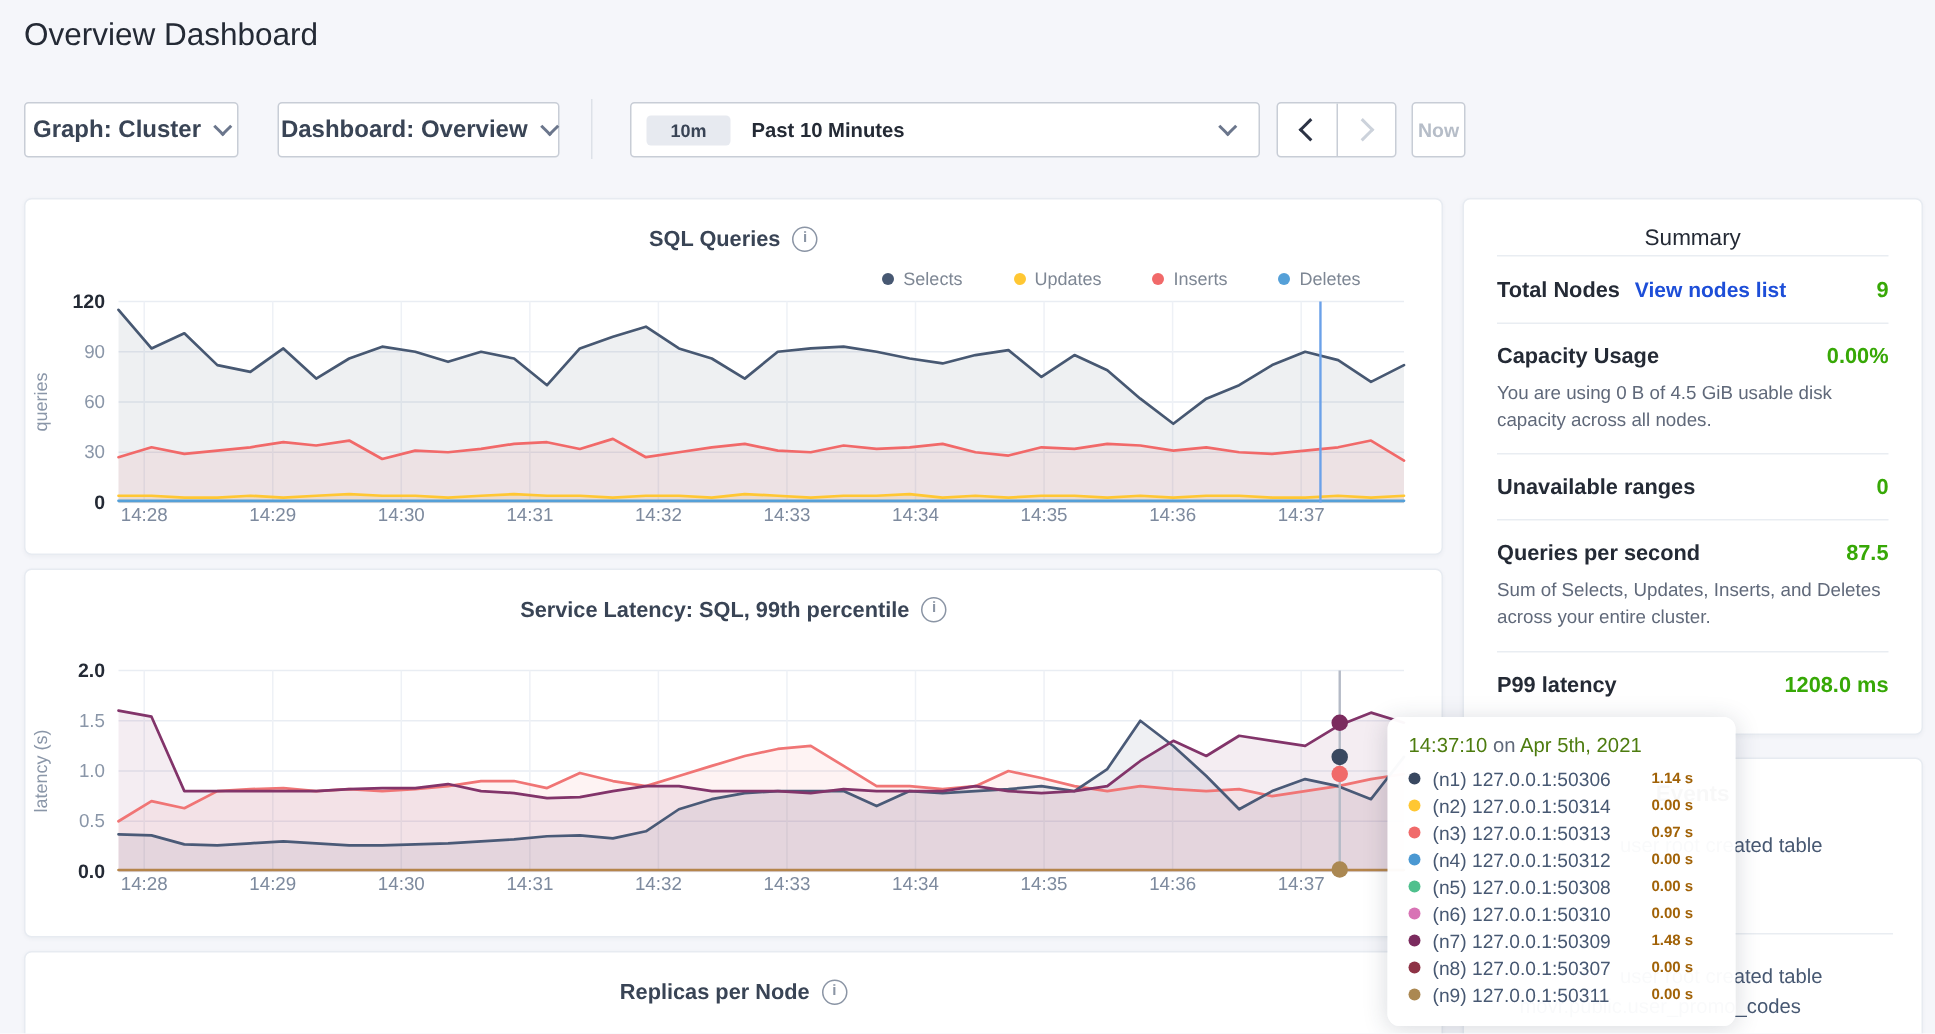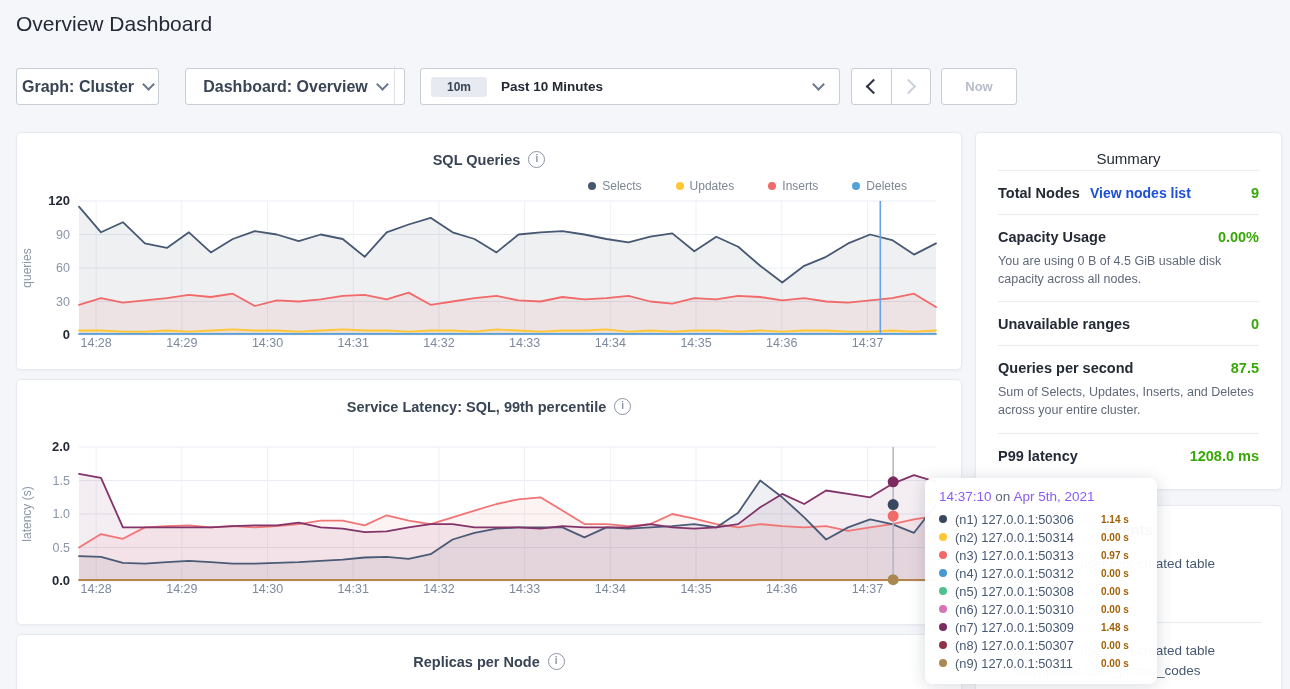--- a/index.html
+++ b/index.html
@@ -19,21 +19,21 @@
         font-size:12px;font-weight:bold;color:#394455;}
   .time-label{margin-left:14px;font-size:13.5px;font-weight:bold;color:#242a35;flex:1;}
   .time-picker .chev{margin-right:16px;}
   .arrow-group{position:absolute;left:851px;top:68px;width:80px;height:37px;box-sizing:border-box;
         background:#fff;border:1px solid #c8cdd6;border-radius:3px;display:flex;}
   .arrow-cell{flex:1;display:flex;align-items:center;justify-content:center;cursor:pointer;}
   .arrow-cell+.arrow-cell{border-left:1px solid #c8cdd6;}
   .arr{width:9px;height:9px;}
   .arr.left{border-left:2.5px solid #2c3345;border-bottom:2.5px solid #2c3345;transform:rotate(45deg);margin-left:4px;}
   .arr.right{border-right:2.5px solid #ccd2db;border-top:2.5px solid #ccd2db;transform:rotate(45deg);margin-right:4px;}
-  .now-btn{position:absolute;left:941px;top:68px;width:76px;height:37px;box-sizing:border-box;
+  .now-btn{position:absolute;left:941px;top:68px;width:36px;height:37px;box-sizing:border-box;
         background:#fff;border:1px solid #c8cdd6;border-radius:3px;display:flex;align-items:center;
         justify-content:center;font-size:13px;font-weight:bold;color:#b6bdc8;cursor:pointer;}
   
   .card{position:absolute;background:#fff;border:1px solid #e7ebf1;border-radius:5px;
         box-shadow:0 1px 3px rgba(60,70,90,.05);box-sizing:border-box;overflow:hidden;}
   .chart-title{display:flex;align-items:center;justify-content:center;gap:8px;
         padding-top:18px;font-size:14.5px;font-weight:bold;color:#394455;}
   .info-icon{width:15px;height:15px;border:1px solid #8b95a5;border-radius:50%;color:#8b95a5;
         font-size:10px;line-height:14px;text-align:center;flex:0 0 auto;cursor:pointer;}
   .legend{position:absolute;top:46px;right:54px;display:flex;gap:34px;align-items:center;}
@@ -51,38 +51,38 @@
   
   .event-text{position:absolute;font-size:13.5px;color:#475872;white-space:nowrap;}
   .event-divider{position:absolute;left:995px;top:622px;width:267px;height:1px;background:#e9edf2;}
   .events-title{position:absolute;left:975px;top:521px;width:307px;text-align:center;
         font-size:15px;font-weight:bold;color:#242a35;}
   
   .tooltip{position:absolute;left:925px;top:478px;width:232px;box-sizing:border-box;
         background:rgba(255,255,255,.97);border-radius:8px;padding:11px 14px 12px;
         box-shadow:0 2px 16px rgba(40,50,70,.18);z-index:20;}
   .tooltip-header{font-size:13.5px;color:#60697a;margin-bottom:6px;}
-  .tooltip-header .tt-time{color:#8b5cf6;}
+  .tooltip-header .tt-time{color:#4d7c0f;}
   .t-row{display:flex;align-items:center;height:18px;}
   .t-dot{width:8px;height:8px;border-radius:50%;flex:0 0 auto;margin-right:8px;}
   .t-label{font-size:12.8px;color:#475872;width:146px;flex:0 0 auto;}
   .t-value{font-size:10px;font-weight:bold;color:#a16207;}
 </style>
 </head>
 <body>
 
 <div class="stage">
 
   <div class="page-title">Overview Dashboard</div>
 
   <div class="btn" style="left:16px;width:143px;">
     <span>Graph: Cluster</span>
     <span class="chev"></span>
   </div>
-  <div class="btn" style="left:185px;width:220px;text-align:center;">
+  <div class="btn" style="left:185px;width:188px;text-align:center;">
     <span>Dashboard: Overview</span>
     <span class="chev"></span>
   </div>
   <div class="toolbar-divider"></div>
   <div class="time-picker">
     <span class="time-badge">10m</span>
     <span class="time-label">Past 10 Minutes</span>
     <span class="chev"></span>
   </div>
   <div class="arrow-group">

